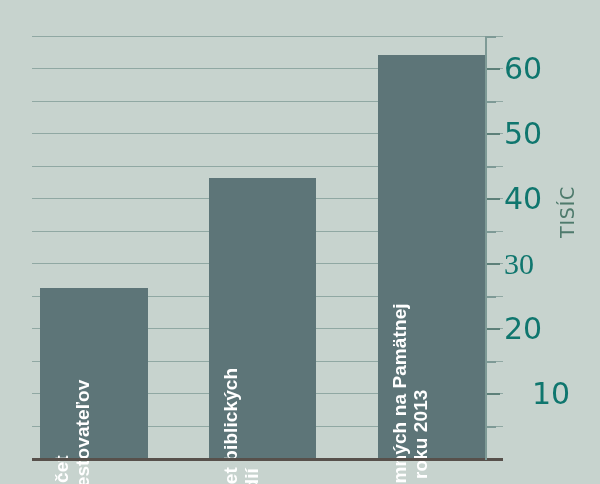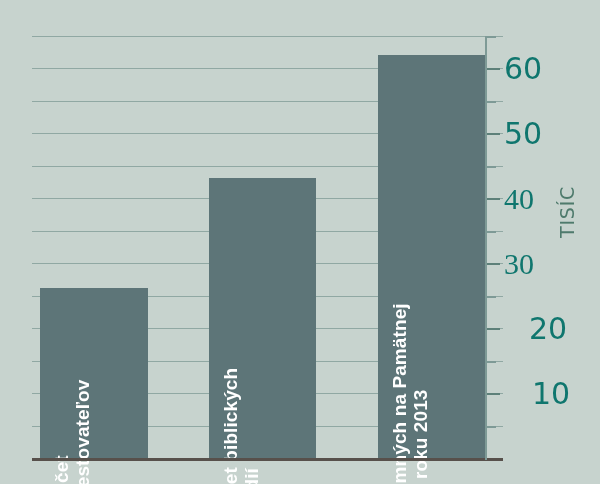--- a/index.html
+++ b/index.html
@@ -174,20 +174,20 @@
   <div class="tick-mark" style="top:231px;"></div>
   <div class="tick-mark major" style="top:263px;"></div>
   <div class="tick-mark" style="top:296px;"></div>
   <div class="tick-mark major" style="top:328px;"></div>
   <div class="tick-mark" style="top:361px;"></div>
   <div class="tick-mark major" style="top:393px;"></div>
   <div class="tick-mark" style="top:426px;"></div>
 
   <div class="tick-label" style="top:69px;">60</div>
   <div class="tick-label" style="top:134px;">50</div>
-  <div class="tick-label" style="top:199px;font-family:Liberation Serif, serif;">40</div>
+  <div class="tick-label" style="top:199px;">40</div>
   <div class="tick-label" style="top:264px;font-family:Liberation Serif, serif;">30</div>
-  <div class="tick-label" style="top:329px;margin-left:25px;">20</div>
+  <div class="tick-label" style="top:329px;">20</div>
   <div class="tick-label" style="top:394px;margin-left:28px;">10</div>
 
   <div id="y-axis-title">TISÍC</div>
 
 </div>
 
 </body></html>

